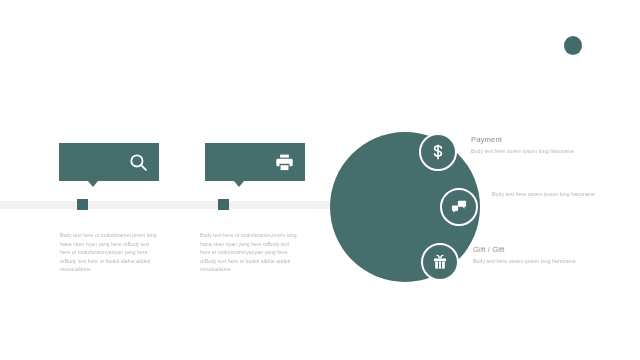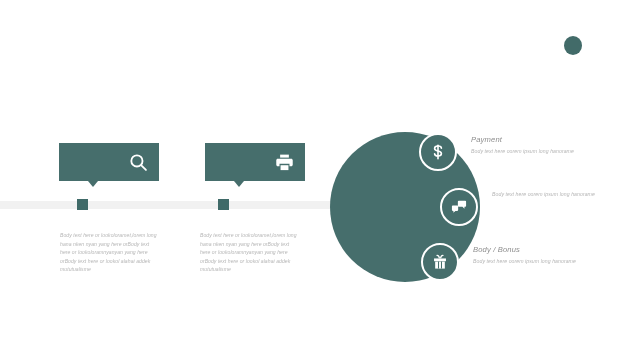--- a/index.html
+++ b/index.html
@@ -15,21 +15,20 @@
     position: relative;
   }
   #slide {
     position: absolute;
     left: 0;
     top: 0;
     width: 640px;
     height: 360px;
     background: #ffffff;
     overflow: hidden;
-    font-style: italic;
   }
 
   
   .corner-dot {
     position: absolute;
     left: 564px;
     top: 36px;
     width: 18px;
     height: 19px;
     border-radius: 50%;
@@ -230,18 +229,18 @@
           <path d="M7.8 2.6c1.6 0 2.9 1.6 3.2 3.4" stroke-linecap="round"></path>
           <path d="M16.2 2.6c-1.6 0-2.9 1.6-3.2 3.4" stroke-linecap="round"></path>
           <rect x="3.6" y="7" width="16.8" height="3.9" fill="currentColor" stroke="none"></rect>
           <rect x="5.2" y="11.4" width="13.6" height="9.9" fill="currentColor" stroke="none"></rect>
           <line x1="9.9" y1="11.4" x2="9.9" y2="21.3" stroke="#466e6c" stroke-width="1.5"></line>
           <line x1="14.1" y1="11.4" x2="14.1" y2="21.3" stroke="#466e6c" stroke-width="1.5"></line>
         </svg>
       </span>
     </div>
     <div class="feature-text">
-      <div class="feature-title">Body / Bonus</div>
+      <div class="feature-title">Gift / Gift</div>
       <div class="feature-desc">Body text here oorem ipsum long hanorame</div>
     </div>
   </div>
 
 </div>
 
 </body></html>

